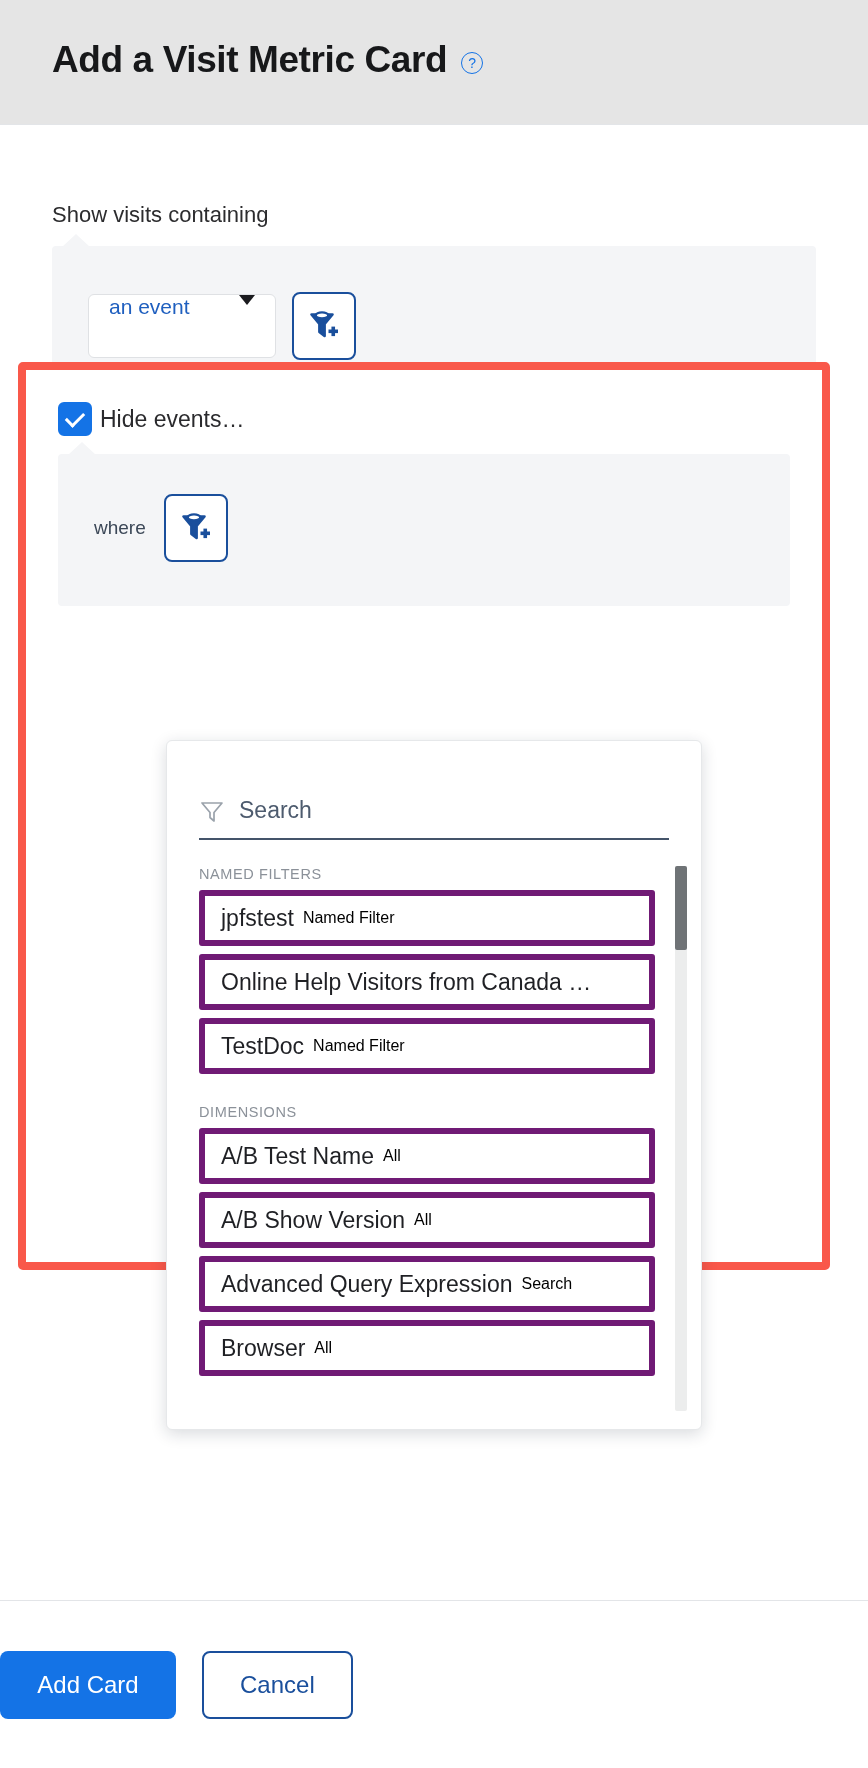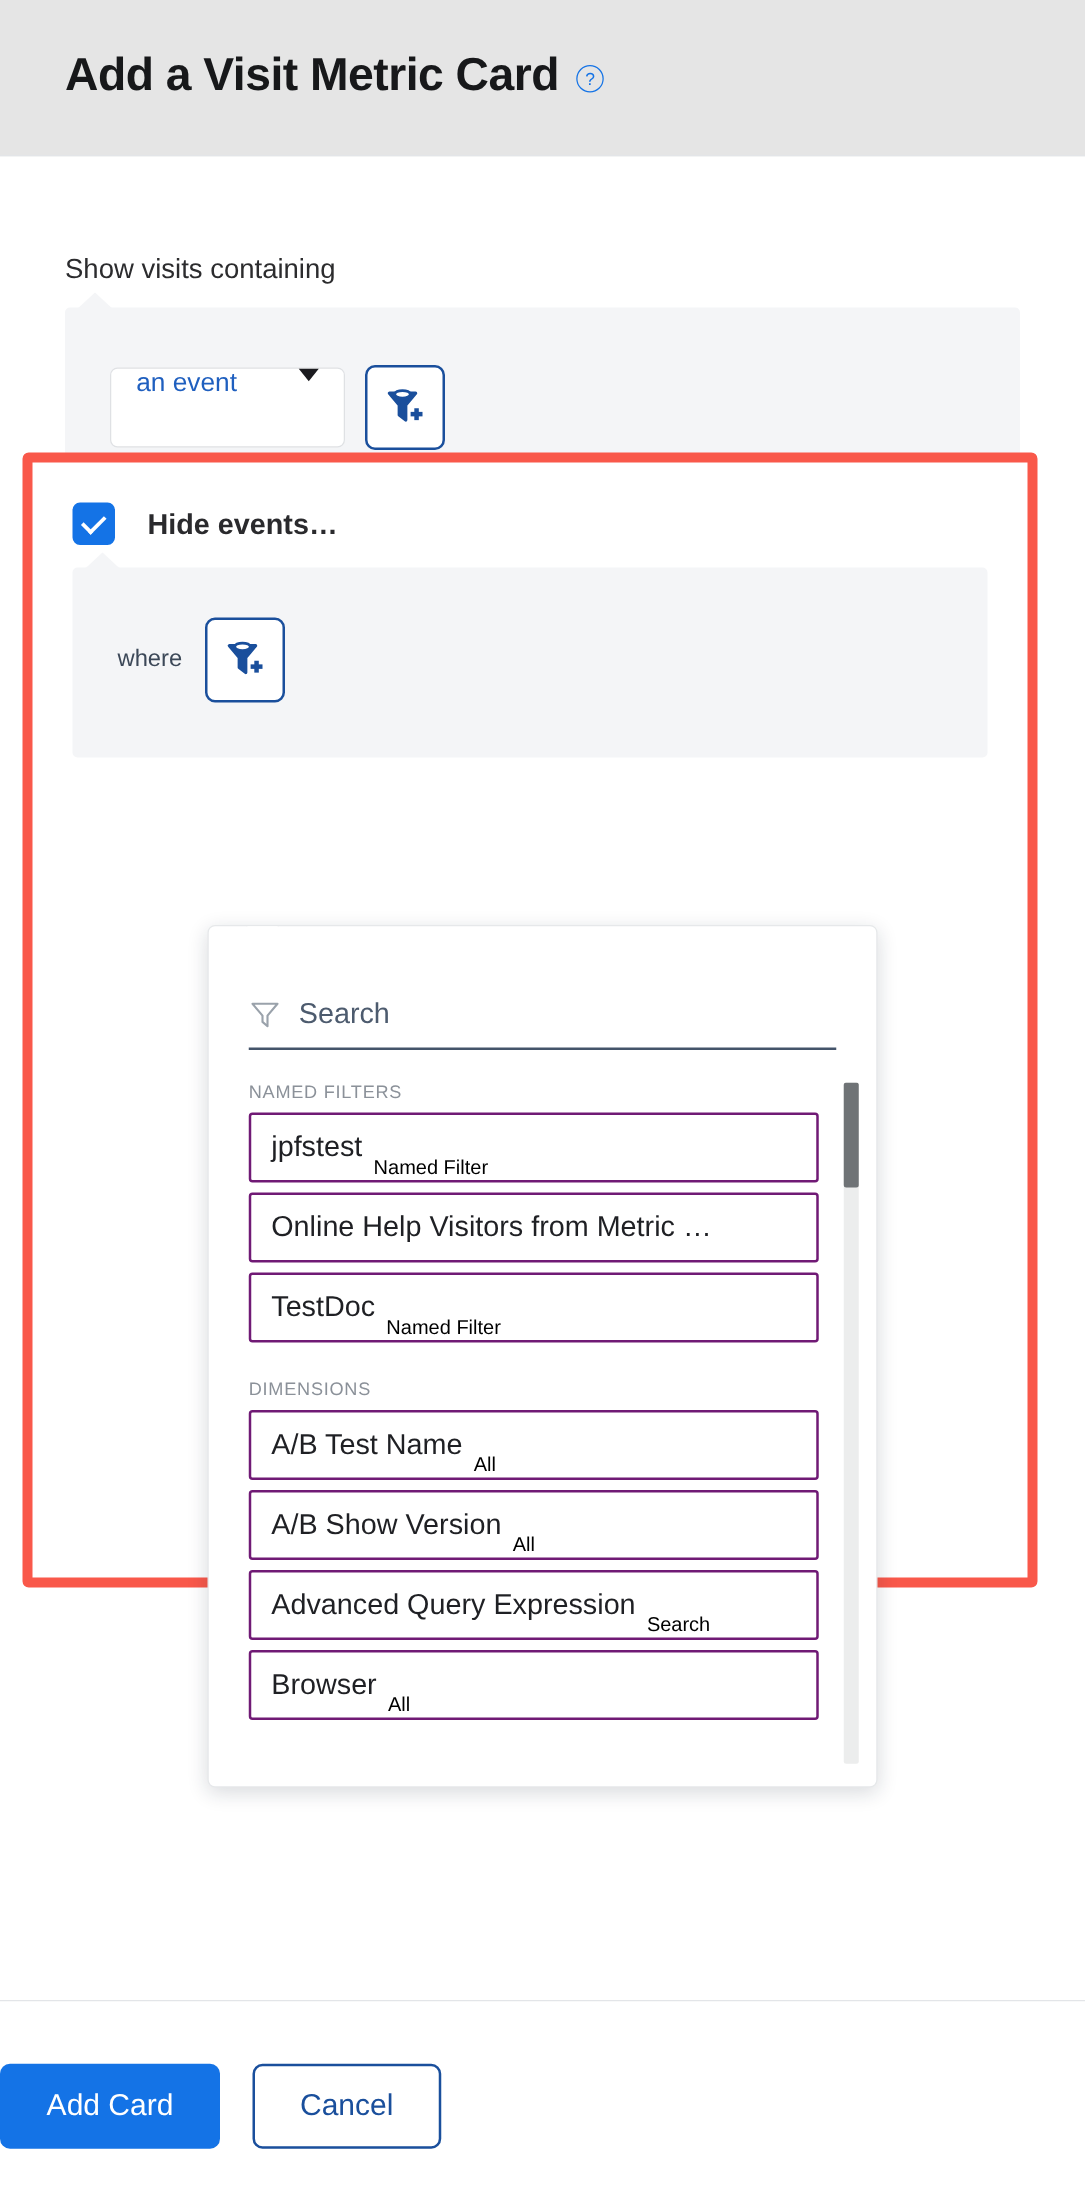--- a/index.html
+++ b/index.html
@@ -76,22 +76,22 @@
   .filter-btn {
     width: 64px; height: 68px;
     background: #fff; border: 2px solid #1a4f9c; border-radius: 8px;
     display: flex; align-items: center; justify-content: center;
     cursor: pointer; position: relative; z-index: 5;
   }
   .where-label { font-size: 19px; color: #3c4858; margin-right: 2px; }
 
   
   .check-row {
-    display: flex; align-items: center; gap: 26px;
-    margin-left: 52px; margin-top: 40px; font-weight: bold;
+    display: flex; align-items: center; gap: 8px;
+    margin-left: 52px; margin-top: 40px;
   }
   .check-row .cb {
     width: 34px; height: 34px; border-radius: 6px; flex: none;
     border: 2.5px solid #2b2f44; background: #fff; cursor: pointer;
     display: flex; align-items: center; justify-content: center;
   }
   .check-row .cb.checked {
     background: #1473e6; border-color: #1473e6;
   }
   .check-row .cb.checked::after {
@@ -141,22 +141,22 @@
     position: relative; margin-top: 26px;
     height: 560px; overflow: hidden;
   }
   .section-label {
     font-size: 14.5px; letter-spacing: .6px; color: #8b9199;
     margin: 0 0 8px 32px; text-transform: uppercase;
   }
   .section-label.second { margin-top: 30px; }
   .opt {
     margin: 0 46px 8px 32px; height: 56px;
-    border: 2px solid #701a75; border-radius: 3px; background: #fff;
-    display: flex; align-items: flex-end; gap: 9px;
+    border: 6px solid #701a75; border-radius: 3px; background: #fff;
+    display: flex; align-items: center; gap: 9px;
     padding: 0 16px; cursor: pointer; overflow: hidden;
     white-space: nowrap;
   }
   .opt-name { font-size: 23px; color: #1f2024; line-height: 54px; }
   .opt-meta { font-size: 16px; color: #000000; }
 
   
   .sb-track {
     position: absolute; right: 14px; top: 0;
     width: 12px; height: 545px; background: #eceded; border-radius: 2px;
@@ -260,21 +260,21 @@
     </div>
 
     <div class="scroll-area">
 
       <div class="section-label">NAMED FILTERS</div>
       <div class="opt">
         <span class="opt-name">jpfstest</span>
         <span class="opt-meta">Named Filter</span>
       </div>
       <div class="opt">
-        <span class="opt-name">Online Help Visitors from Metric …</span>
+        <span class="opt-name">Online Help Visitors from Canada …</span>
         <span class="opt-meta"></span>
       </div>
       <div class="opt">
         <span class="opt-name">TestDoc</span>
         <span class="opt-meta">Named Filter</span>
       </div>
 
       <div class="section-label second">DIMENSIONS</div>
       <div class="opt">
         <span class="opt-name">A/B Test Name</span>

